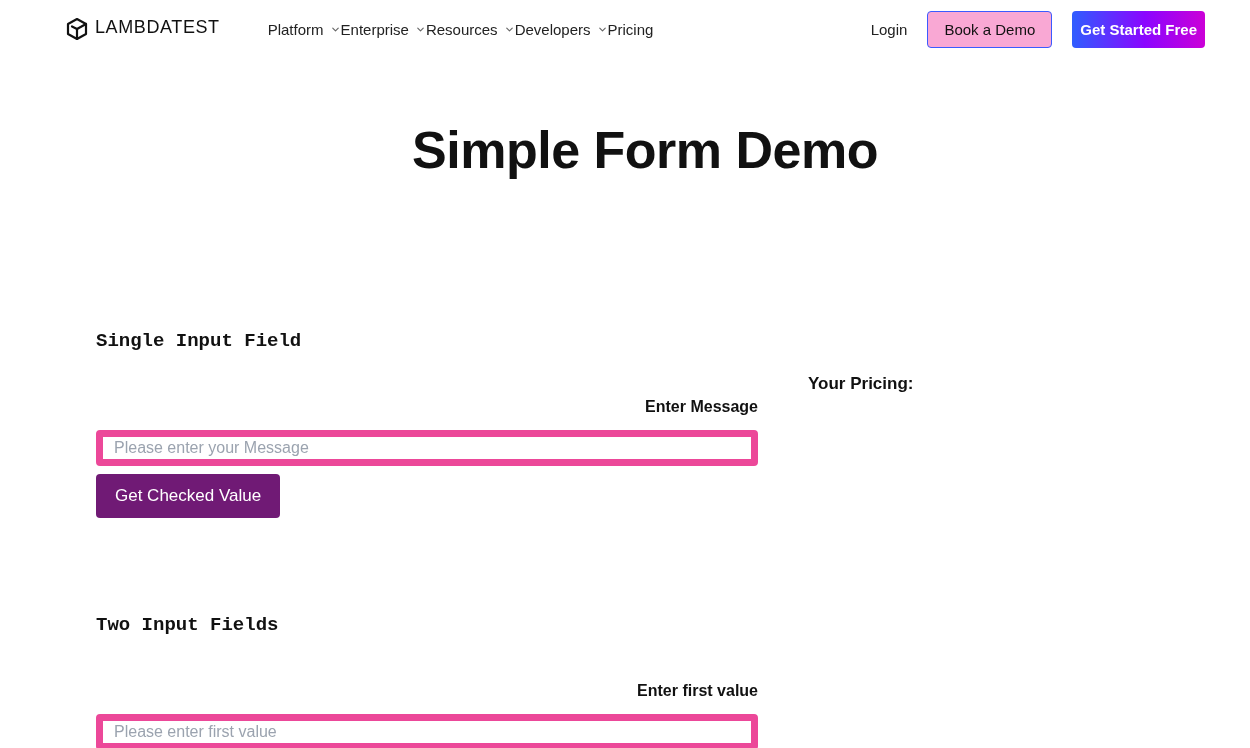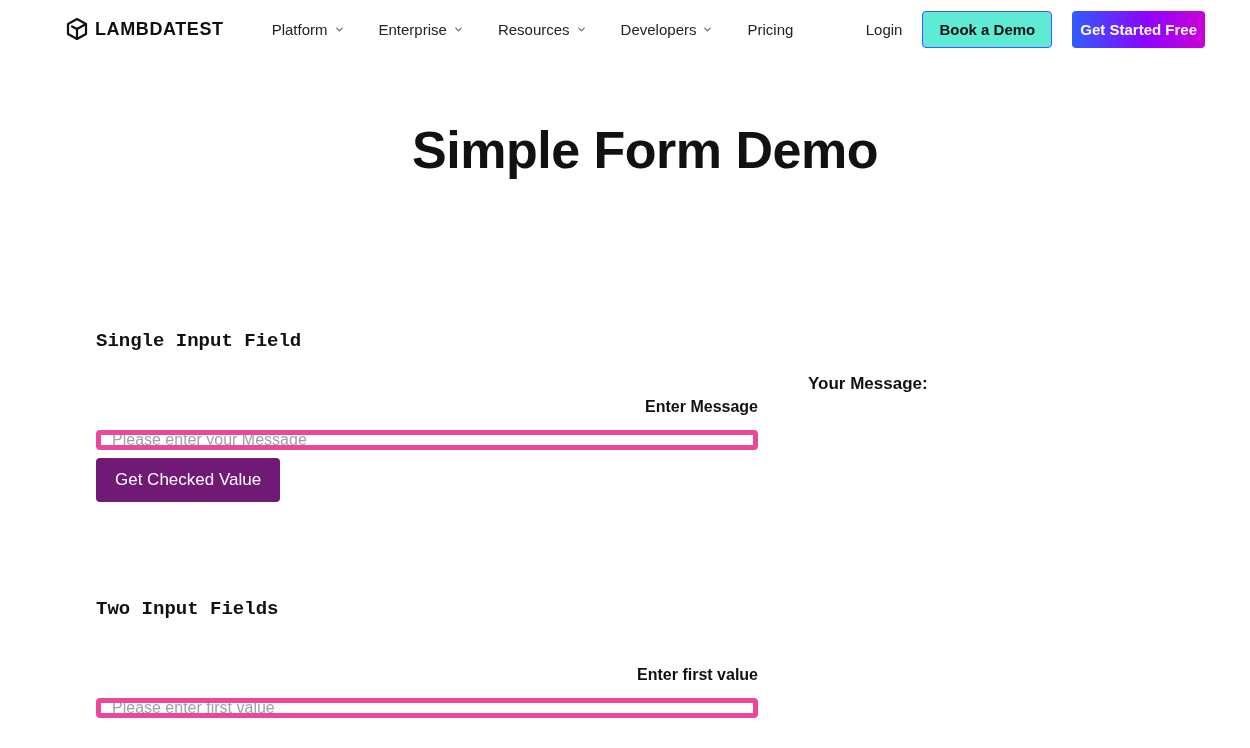--- a/index.html
+++ b/index.html
@@ -13,35 +13,34 @@
   }
   
   .header {
     display: flex;
     align-items: center;
     height: 58px;
     padding: 0 45px 0 65px;
   }
   .logo {
     display: flex;
-    align-items: center;
+    align-items: flex-start;
     gap: 6px;
-    font-weight: 700;
+    font-weight: 400;
     font-size: 18px;
     letter-spacing: 0.6px;
     color: #111;
     text-decoration: none;
   }
   .logo-mark {
     display: inline-flex;
   }
   .nav {
     display: flex;
     align-items: center;
-    gap: 34px;
     margin-left: 48px;
   }
   .nav-item {
     display: flex;
     align-items: center;
     gap: 6px;
     font-size: 15px;
     color: #222;
     cursor: pointer;
     font-weight: 500;
@@ -57,25 +56,25 @@
   }
   .login-link {
     font-size: 15px;
     color: #222;
     cursor: pointer;
     font-weight: 500;
   }
   .btn-outline {
     border: 1px solid #3b5bff;
     color: #111;
-    background: #5eead4;
+    background: #f9a8d4;
     padding: 9px 16px;
     border-radius: 4px;
     font-size: 15px;
-    font-weight: 700;
+    font-weight: 400;
     cursor: pointer;
   }
   .btn-gradient {
     border: none;
     color: #fff;
     padding: 10px 8px;
     border-radius: 4px;
     font-size: 15px;
     font-weight: 600;
     cursor: pointer;
@@ -110,22 +109,22 @@
   }
   .field-label {
     font-size: 16px;
     font-weight: 700;
     margin-bottom: 14px;
     display: block;
     text-align: right;
   }
   .text-input {
     width: 100%;
-    height: 20px;
-    border: 5px solid #ec4899;
+    height: 36px;
+    border: 7px solid #ec4899;
     border-radius: 4px;
     padding: 0 11px;
     font-size: 16px;
     color: #c2410c;
   }
   .text-input::placeholder {
     color: #9ba3af;
   }
   .btn-teal {
     margin-top: 8px;
@@ -226,16 +225,16 @@
 
     <div class="section2">
       <div class="section-heading">Two Input Fields</div>
       <label class="field-label">Enter first value</label>
       <input type="text" class="text-input" placeholder="Please enter first value" style="">
     </div>
 
   </div>
 
   <div class="right-col">
-    <div class="right-heading">Your Message:</div>
+    <div class="right-heading">Your Pricing:</div>
   </div>
 
 </div>
 
 </body></html>

